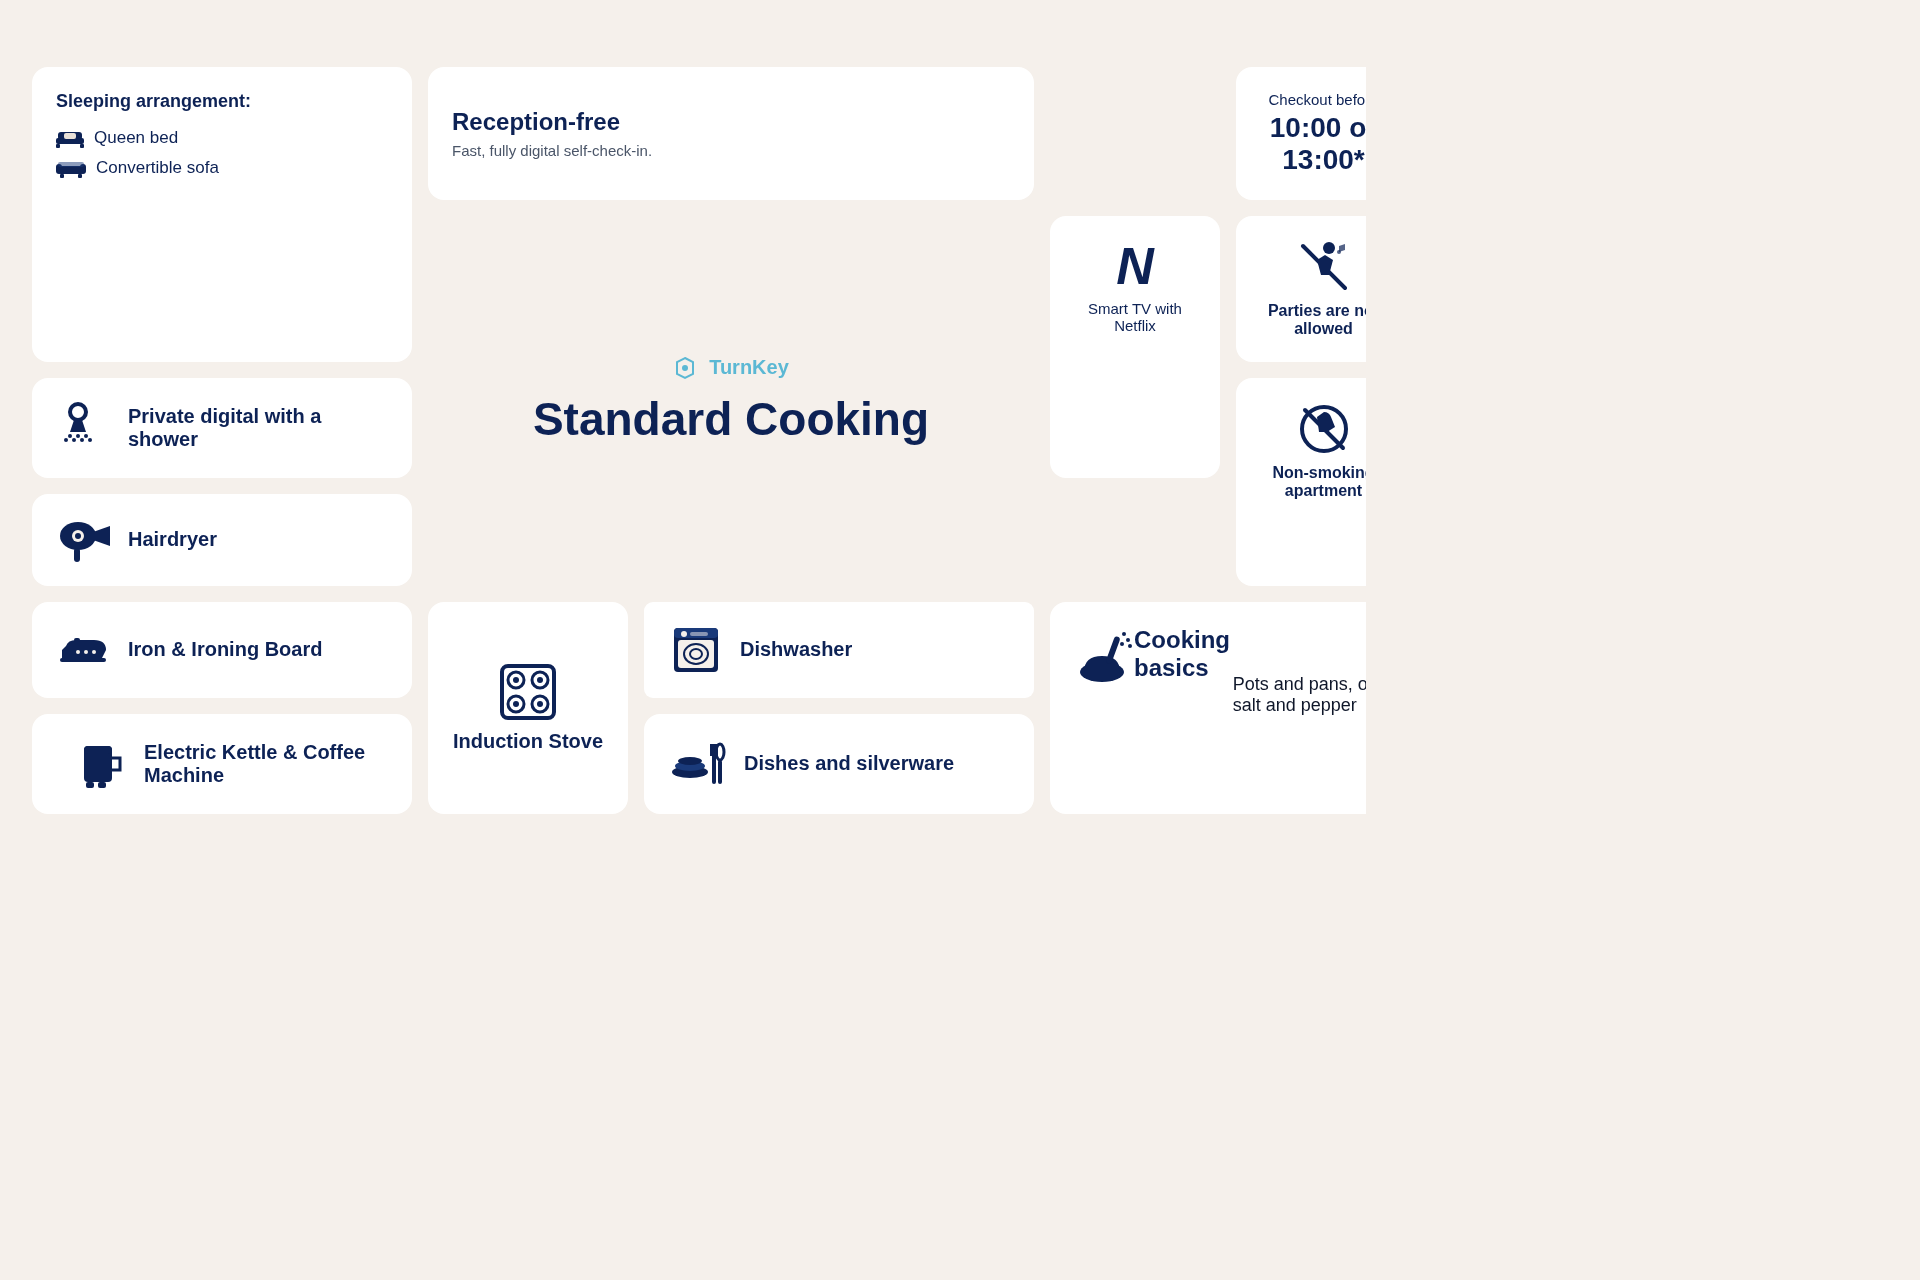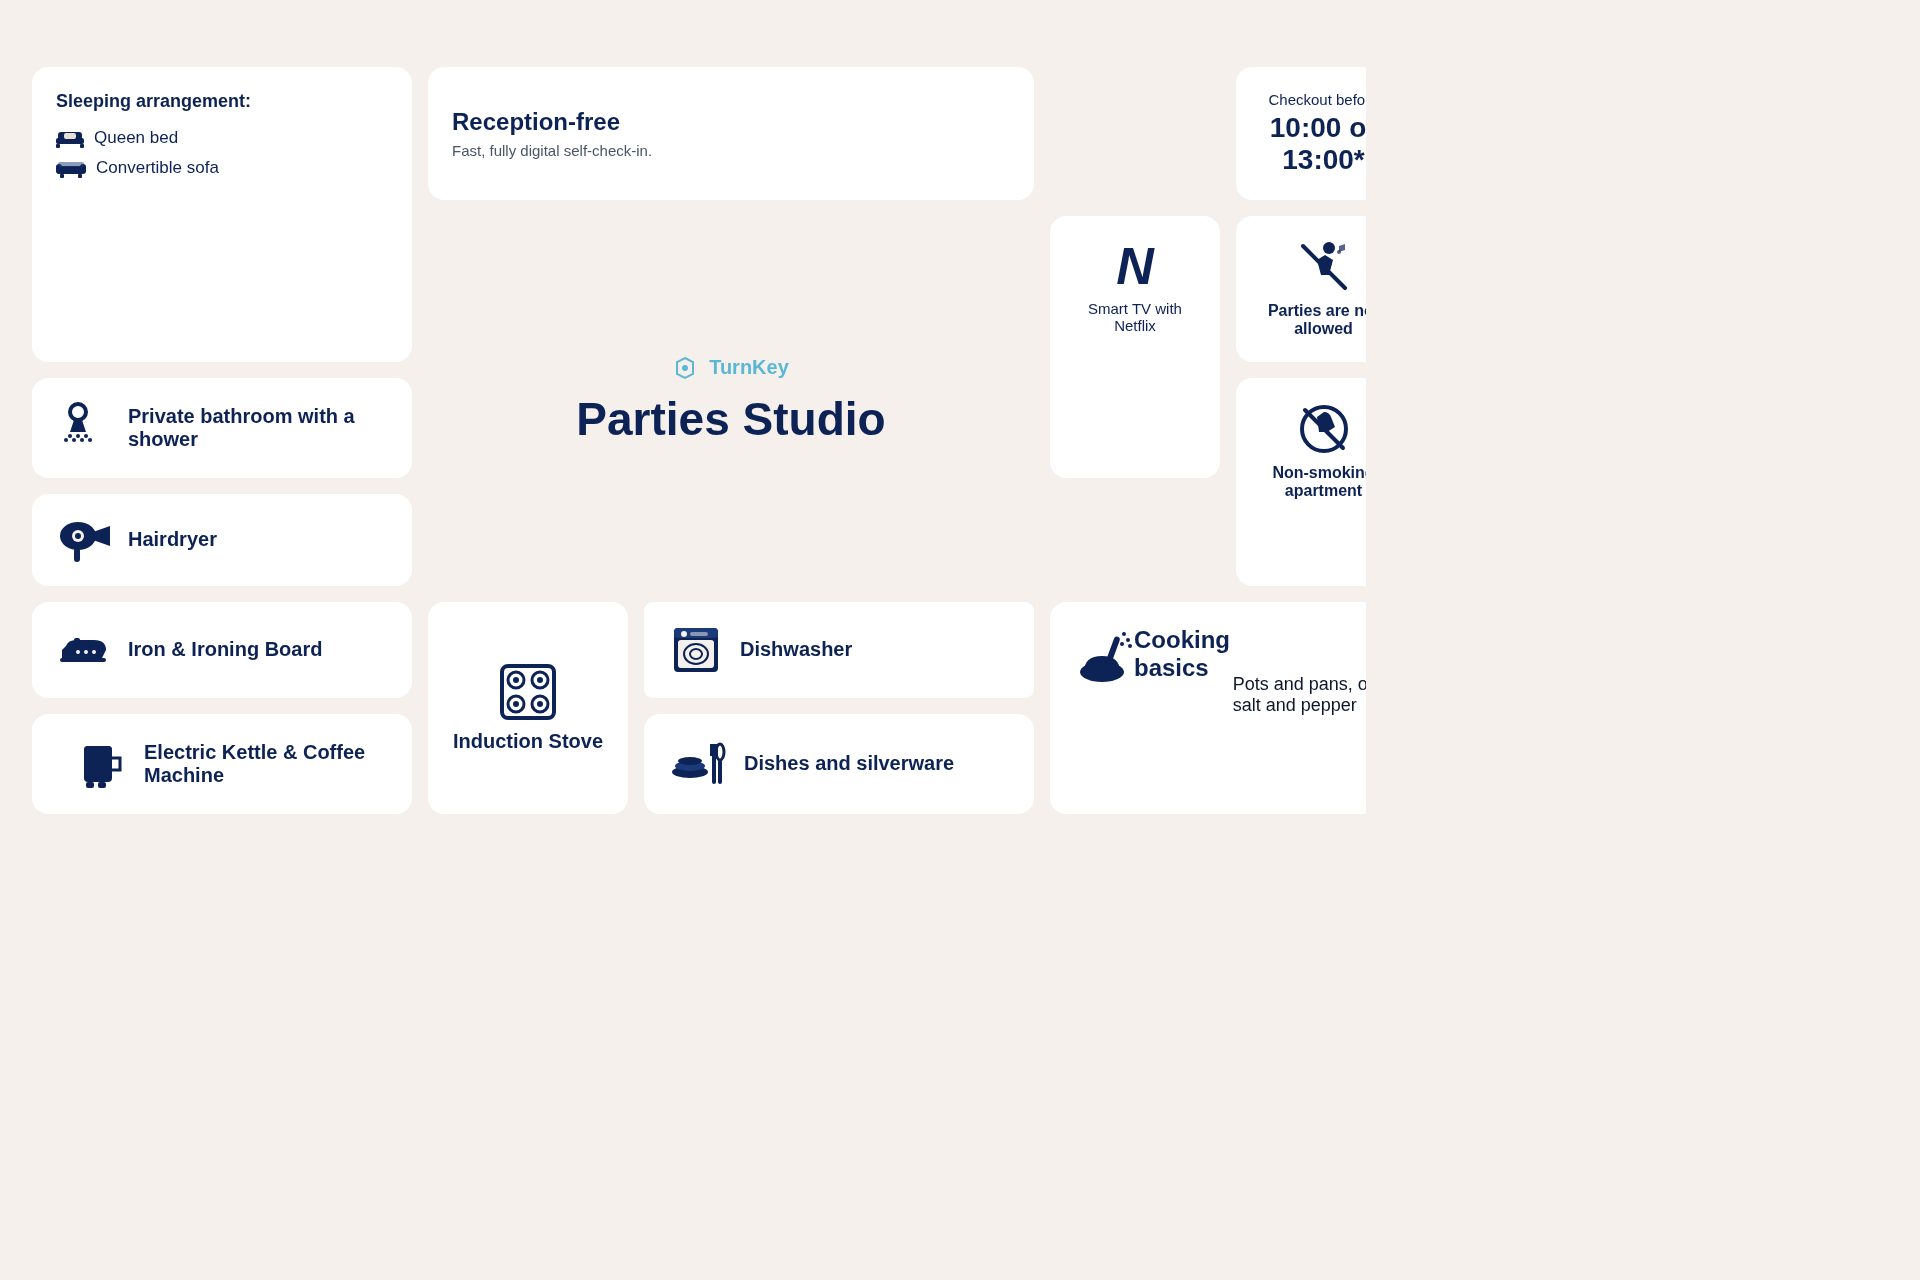--- a/index.html
+++ b/index.html
@@ -297,21 +297,21 @@
         <path d="M14 18 L10 30 L26 30 L22 18 Z" fill="#0d2255"></path>
         <circle cx="10" cy="34" r="2"></circle>
         <circle cx="18" cy="34" r="2"></circle>
         <circle cx="26" cy="34" r="2"></circle>
         <circle cx="6" cy="38" r="2"></circle>
         <circle cx="14" cy="38" r="2"></circle>
         <circle cx="22" cy="38" r="2"></circle>
         <circle cx="30" cy="38" r="2"></circle>
       </svg>
     </div>
-    <div class="card-label">Private bathroom with a shower</div>
+    <div class="card-label">Private digital with a shower</div>
   </div>
 
   <div class="card hairdryer-card card-row">
     <div class="icon-area">
       <svg width="52" height="44" viewBox="0 0 52 44" fill="#0d2255">
         <ellipse cx="20" cy="18" rx="18" ry="14"></ellipse>
         <path d="M35 14 L52 8 L52 28 L35 22 Z"></path>
         <rect x="16" y="30" width="6" height="14" rx="3"></rect>
         <circle cx="20" cy="18" r="6" fill="#f5f0eb"></circle>
         <circle cx="20" cy="18" r="3" fill="#0d2255"></circle>
@@ -335,21 +335,21 @@
   </div>
 
   <div class="brand-area" style="grid-column:2/4;grid-row:2/5;">
     <div class="brand-logo">
       <svg width="24" height="24" viewBox="0 0 24 24" fill="none">
         <path d="M12 2 L20 6 L20 18 L12 22 L4 18 L4 6 Z" stroke="#5bb8d4" stroke-width="2" fill="none"></path>
         <circle cx="12" cy="12" r="3" fill="#5bb8d4"></circle>
       </svg>
       <span class="brand-name">TurnKey</span>
     </div>
-    <div class="brand-title">Parties Studio</div>
+    <div class="brand-title">Standard Cooking</div>
   </div>
 
   <div class="card tv-card" style="grid-column:4;grid-row:2/4;">
     <div class="netflix-n">N</div>
     <div class="label">Smart TV with Netflix</div>
   </div>
 
   <div class="card parties-card" style="grid-column:5;grid-row:2;">
     <div class="center-icon">
       <svg width="54" height="54" viewBox="0 0 54 54" fill="#0d2255">

